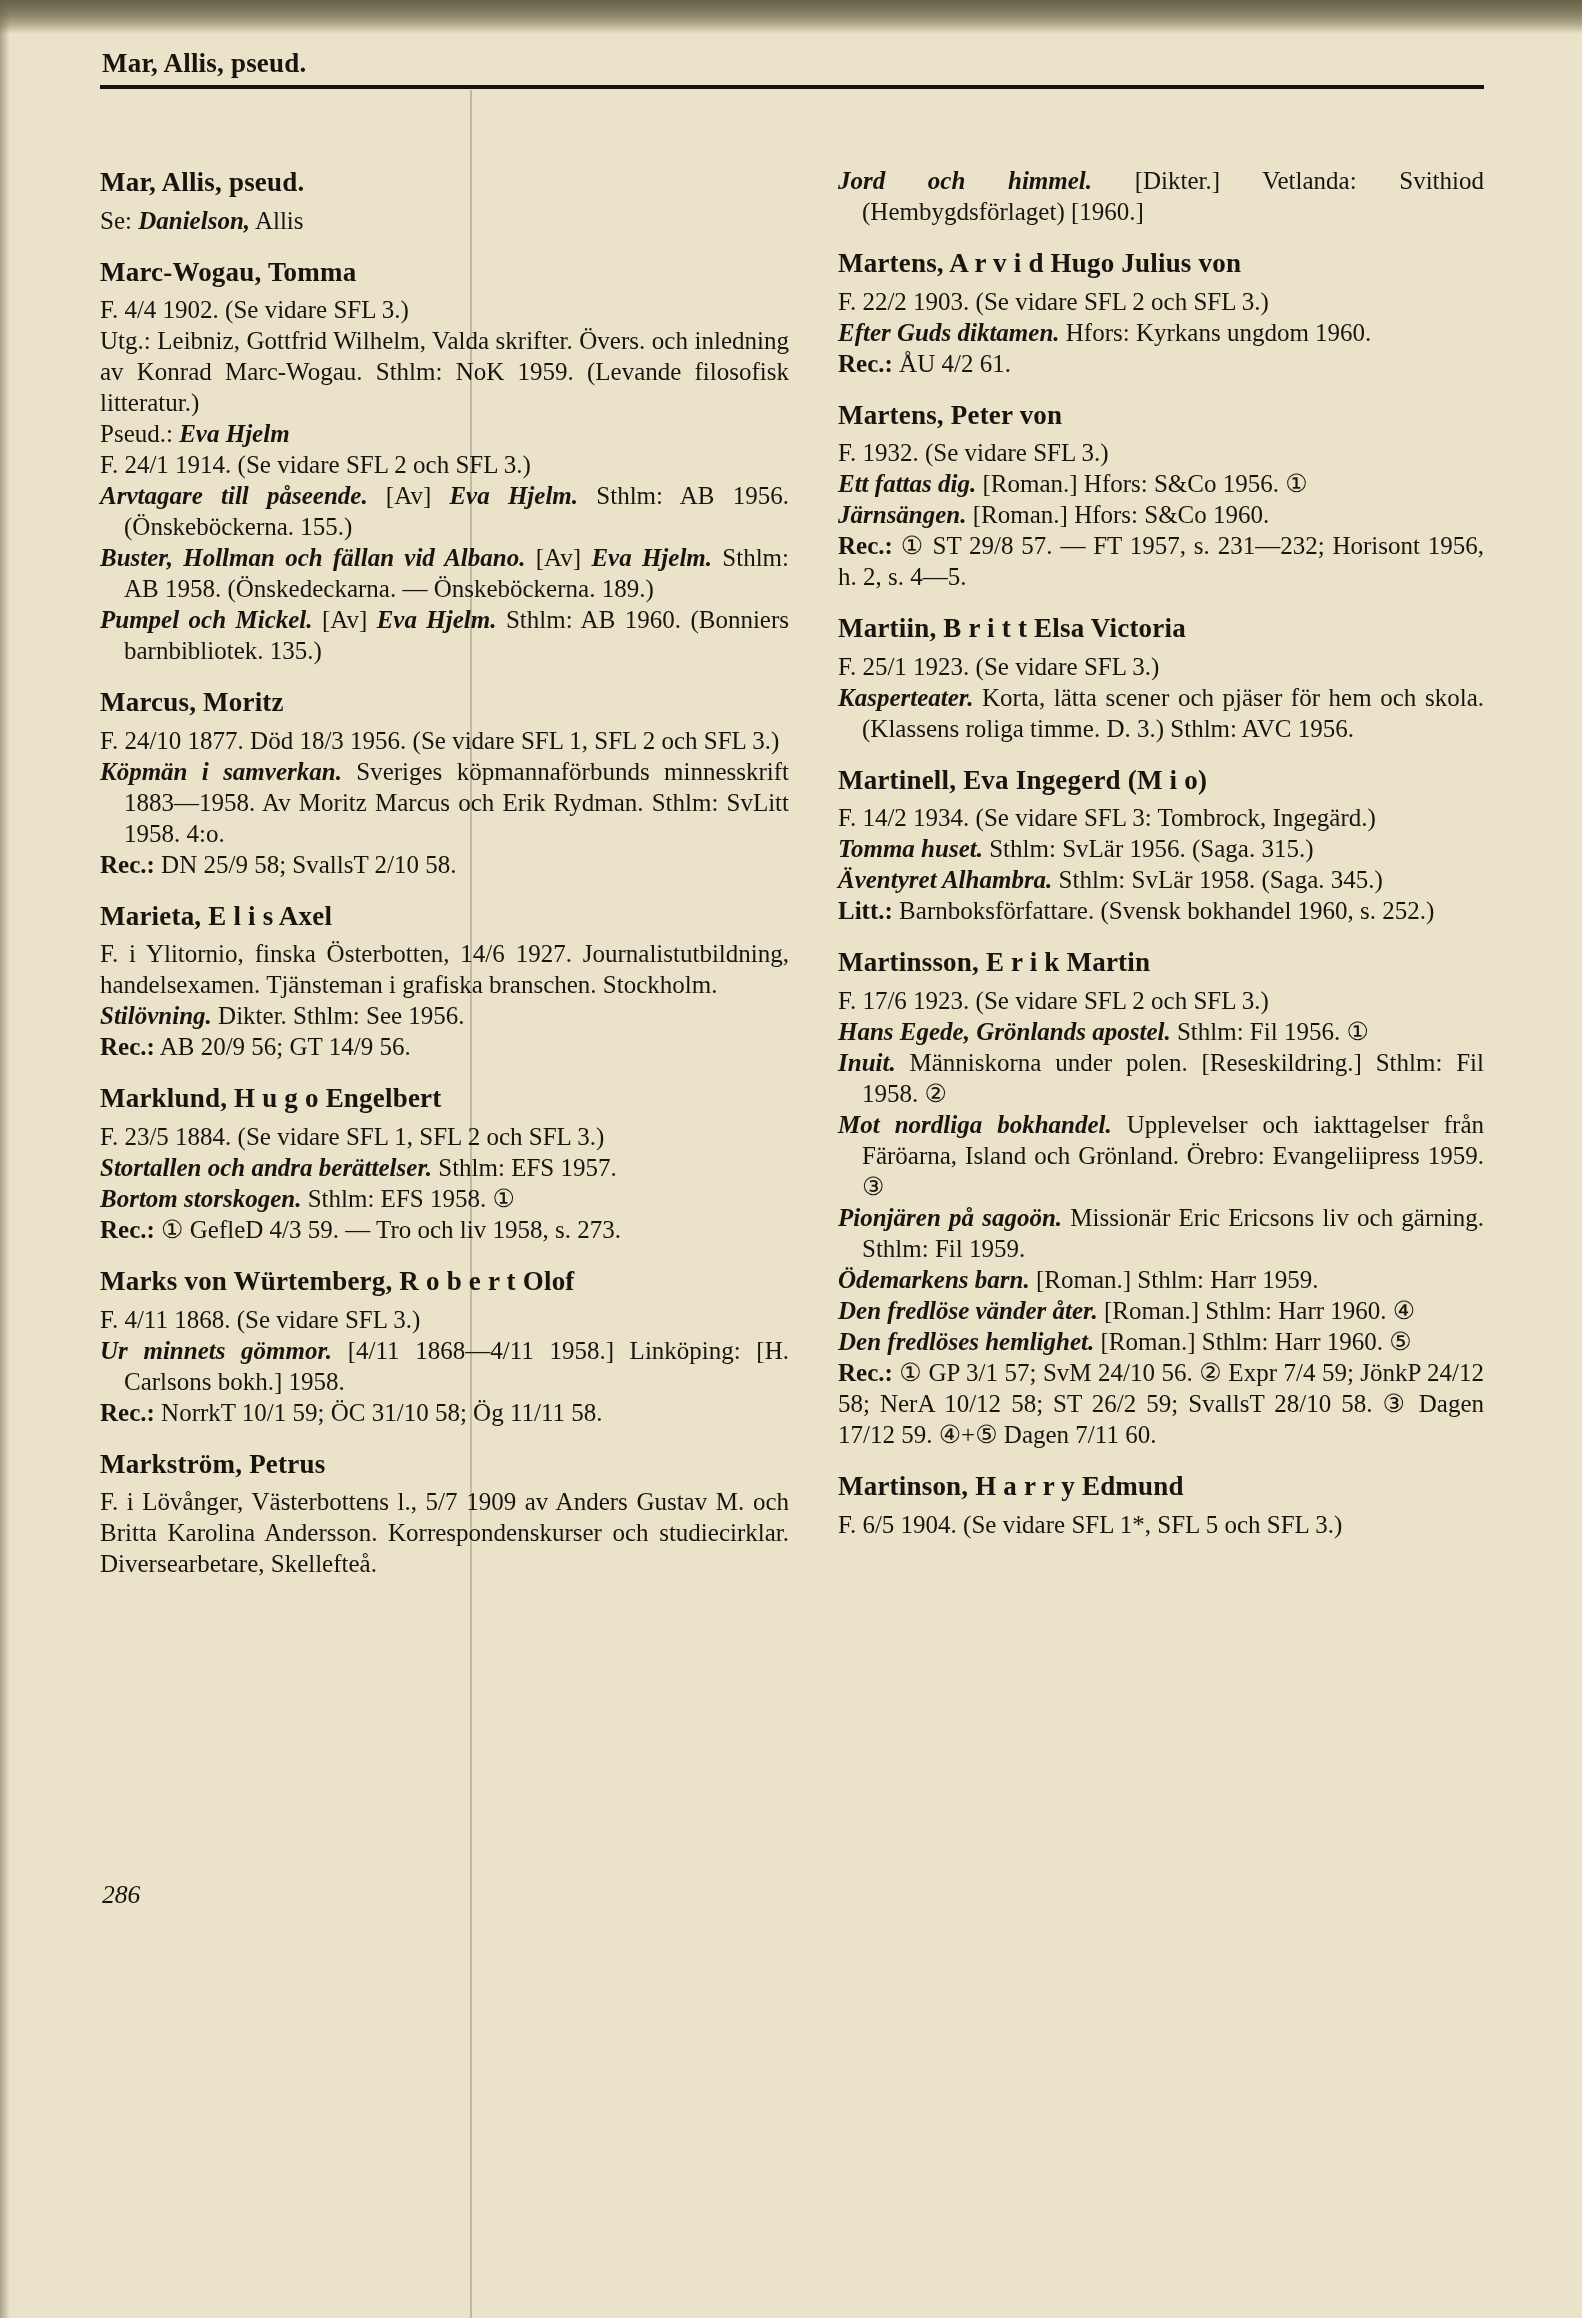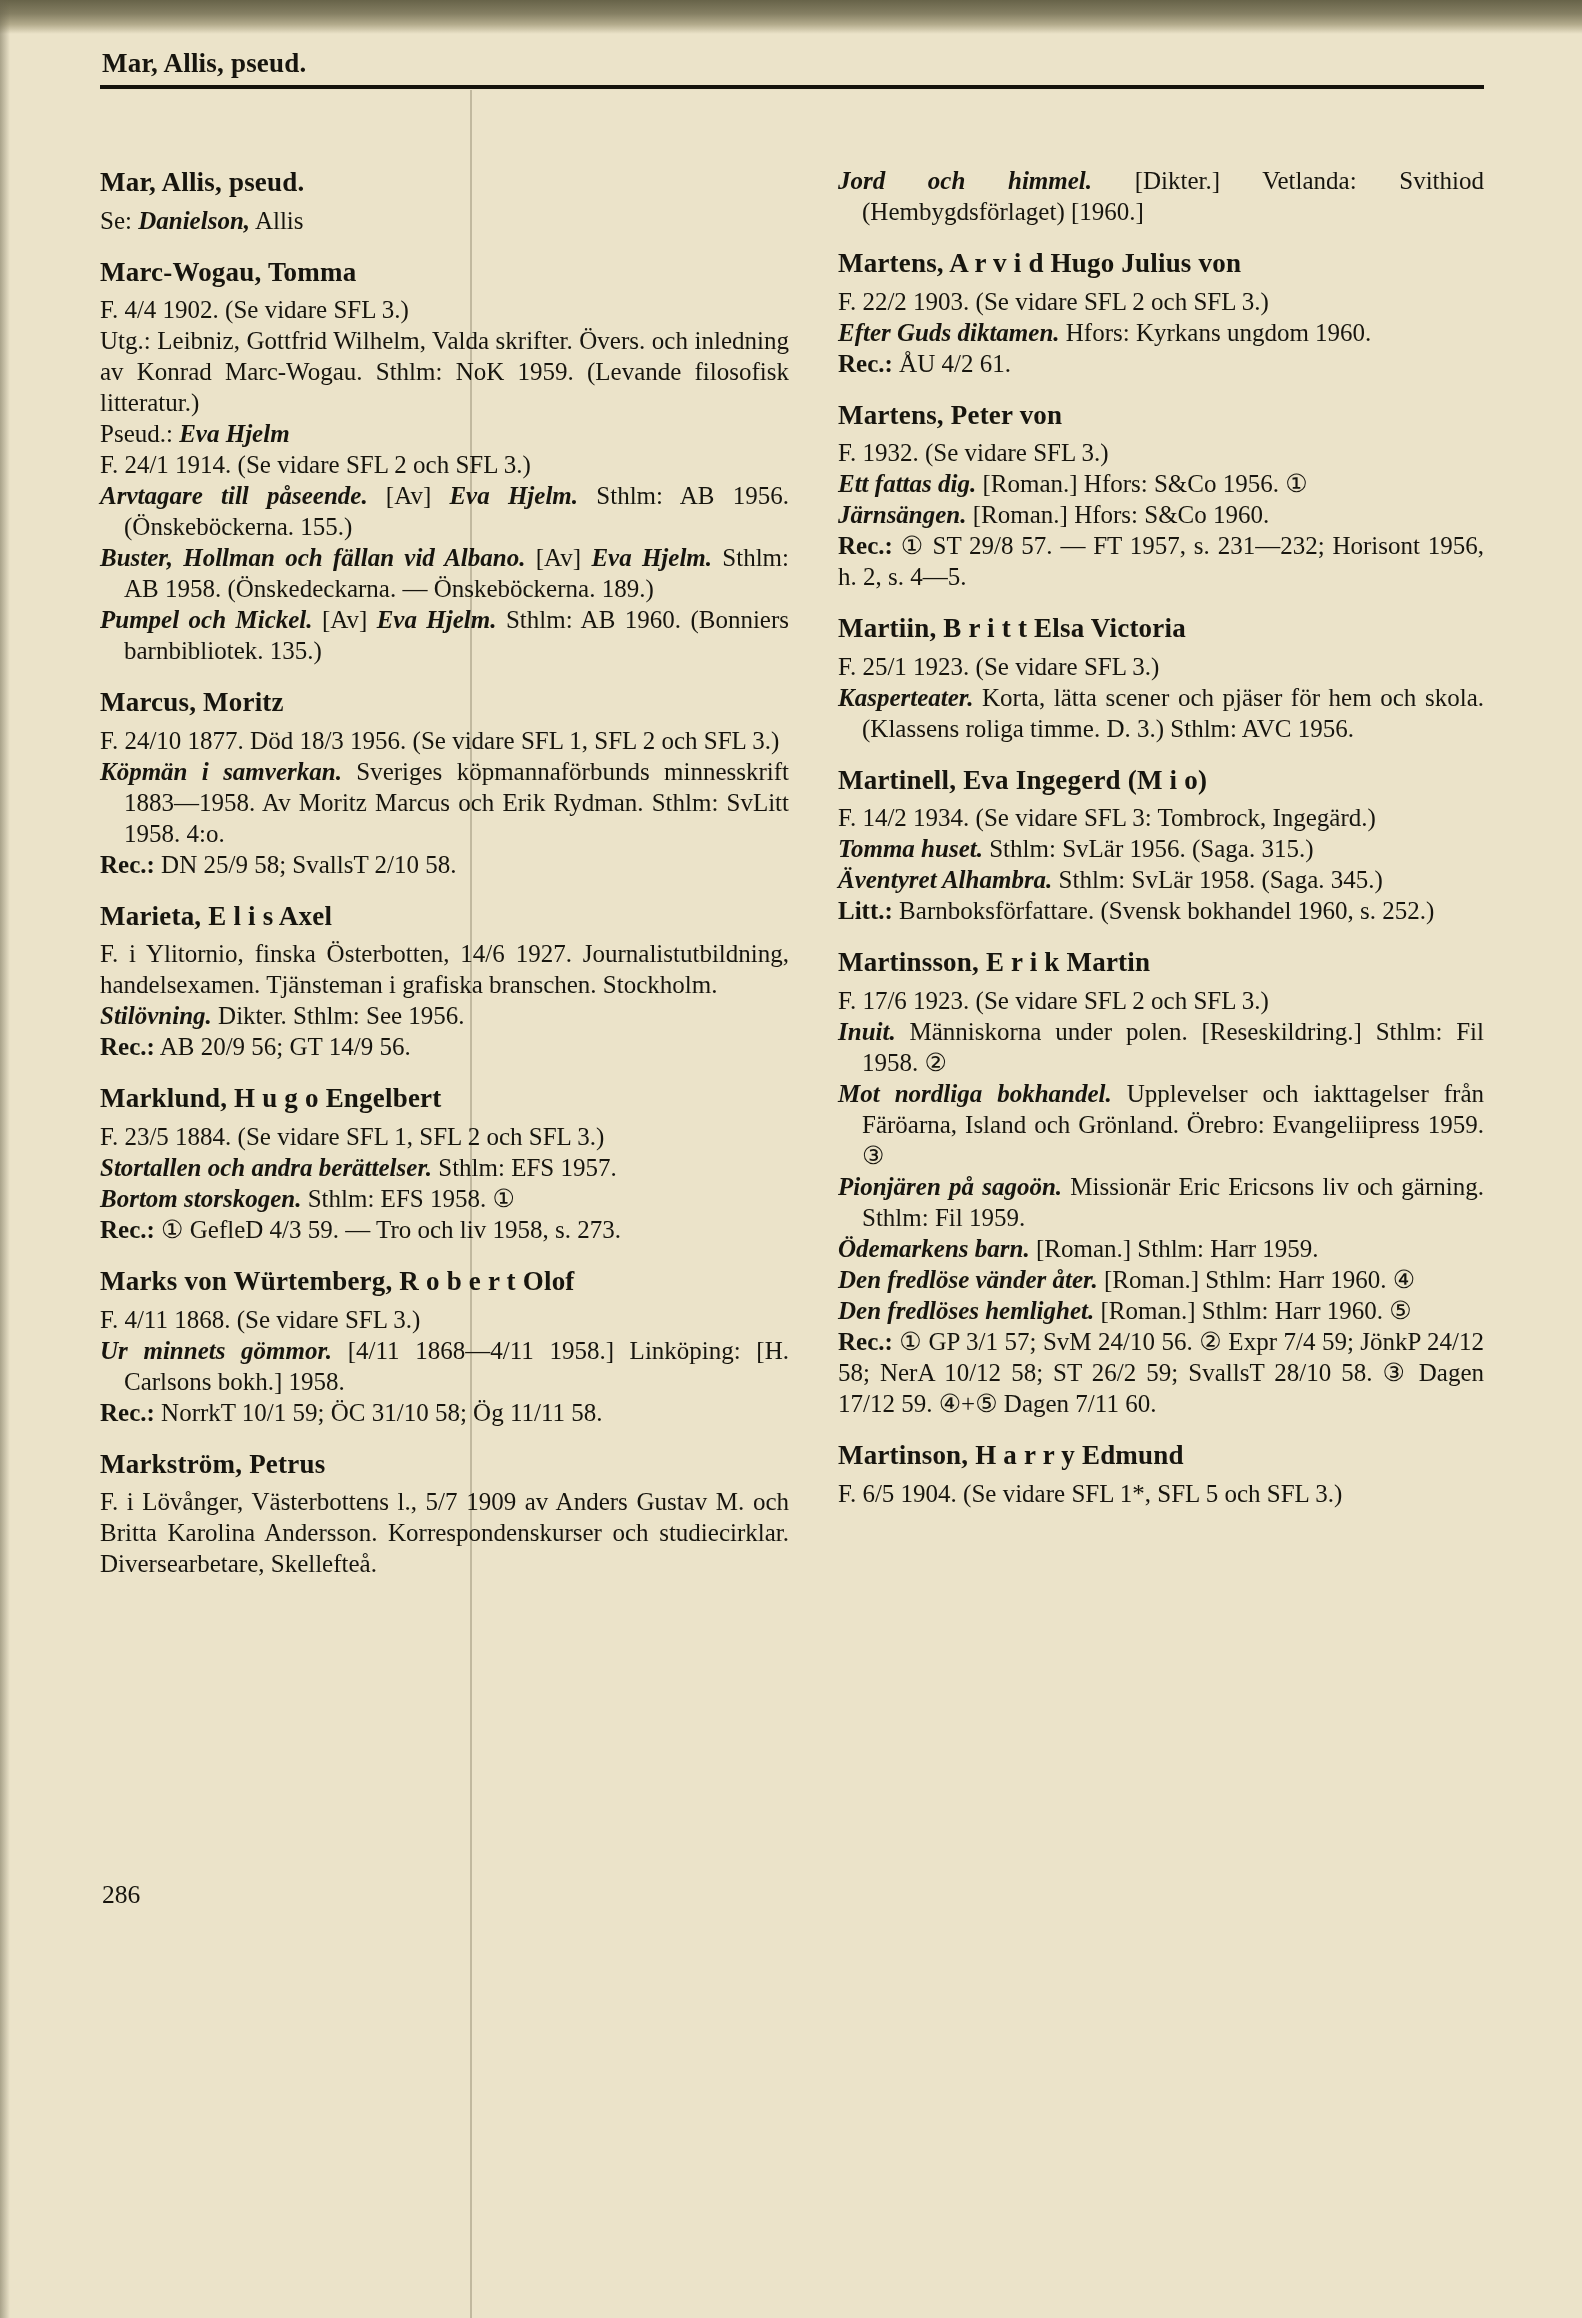--- a/index.html
+++ b/index.html
@@ -19,21 +19,21 @@
   .col{position:absolute;top:165px;font-size:25px;line-height:31px;text-align:justify;}
   .col-left{left:100px;width:689px;}
   .col-right{left:838px;width:646px;}
   h2.entry-heading{font-size:27px;line-height:34px;margin:19px 0 5.6px;font-weight:bold;
     text-align:left;letter-spacing:0.2px;}
   .col .entry:first-child h2.entry-heading{margin-top:0;}
   p.para{margin:0;}
   p.work{padding-left:24px;text-indent:-24px;}
   .it{font-style:italic;font-weight:bold;}
   .bd{font-weight:bold;}
-  .page-number{position:absolute;left:102px;top:1880px;font-size:25.6px;}
+  .page-number{position:absolute;left:102px;top:1880px;font-size:25.6px;font-style:italic;}
 </style>
 </head>
 <body>
 
 <div>
   <div class="scan-top"></div>
   <div class="scan-left"></div>
   <div class="fold"></div>
 
   <div class="running-head">Mar, Allis, pseud.</div>
@@ -111,20 +111,21 @@
       <article class="entry">
         <h2 class="entry-heading">Martinell, Eva Ingegerd (M i o)</h2>
         <p class="para plain"><span>F. 14/2 1934. (Se vidare SFL 3: Tombrock, Ingegärd.)</span></p>
         <p class="para work"><span class="it">Tomma huset.</span><span> Sthlm: SvLär 1956. (Saga. 315.)</span></p>
         <p class="para work"><span class="it">Äventyret Alhambra.</span><span> Sthlm: SvLär 1958. (Saga. 345.)</span></p>
         <p class="para work"><span class="bd">Litt.:</span><span> Barnboksförfattare. (Svensk bokhandel 1960, s. 252.)</span></p>
       </article>
       <article class="entry">
         <h2 class="entry-heading">Martinsson, E r i k Martin</h2>
         <p class="para plain"><span>F. 17/6 1923. (Se vidare SFL 2 och SFL 3.)</span></p>
+        <p class="para work"><span class="it">Hans Egede, Grönlands apostel.</span><span> Sthlm: Fil 1956. ①</span></p>
         <p class="para work"><span class="it">Inuit.</span><span> Människorna under polen. [Reseskildring.] Sthlm: Fil 1958. ②</span></p>
         <p class="para work"><span class="it">Mot nordliga bokhandel.</span><span> Upplevelser och iakttagelser från Färöarna, Island och Grönland. Örebro: Evangeliipress 1959. ③</span></p>
         <p class="para work"><span class="it">Pionjären på sagoön.</span><span> Missionär Eric Ericsons liv och gärning. Sthlm: Fil 1959.</span></p>
         <p class="para work"><span class="it">Ödemarkens barn.</span><span> [Roman.] Sthlm: Harr 1959.</span></p>
         <p class="para work"><span class="it">Den fredlöse vänder åter.</span><span> [Roman.] Sthlm: Harr 1960. ④</span></p>
         <p class="para work"><span class="it">Den fredlöses hemlighet.</span><span> [Roman.] Sthlm: Harr 1960. ⑤</span></p>
         <p class="para plain"><span class="bd">Rec.:</span><span> ① GP 3/1 57; SvM 24/10 56. ② Expr 7/4 59; JönkP 24/12 58; NerA 10/12 58; ST 26/2 59; SvallsT 28/10 58. ③ Dagen 17/12 59. ④+⑤ Dagen 7/11 60.</span></p>
       </article>
       <article class="entry">
         <h2 class="entry-heading">Martinson, H a r r y Edmund</h2>

